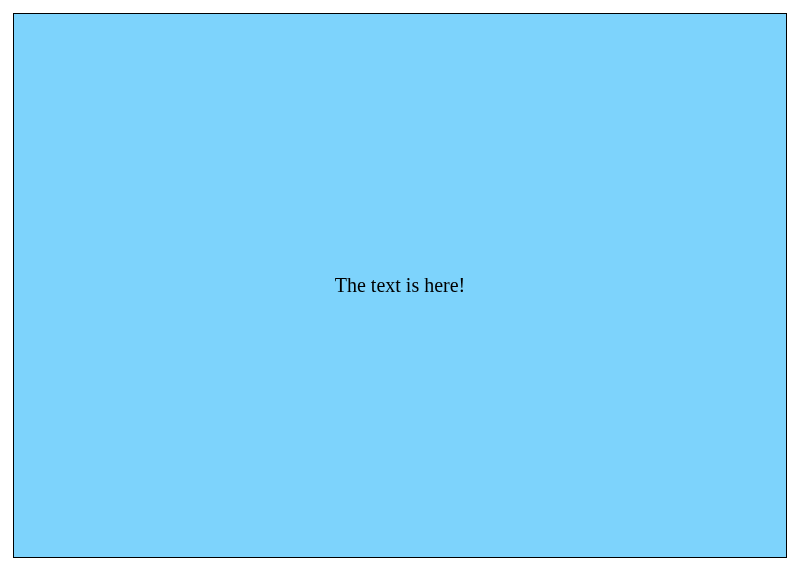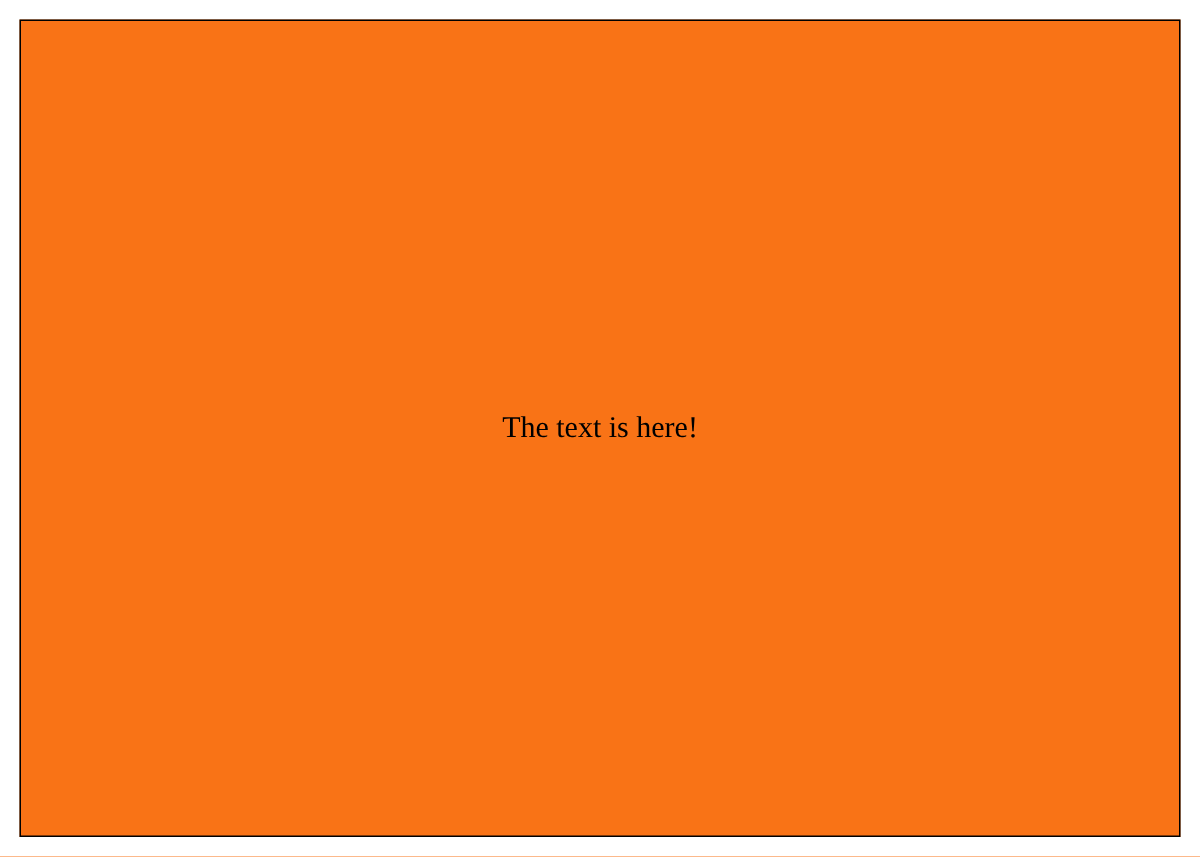--- a/index.html
+++ b/index.html
@@ -13,21 +13,21 @@
       background: #ffffff;
       padding: 13px;
     }
     .container {
       width: 100%;
       height: 100%;
       border: 1px solid #000000;
       display: flex;
       align-items: center;
       justify-content: center;
-      background: #f97316;
+      background: #7dd3fc;
     }
     .center-text {
       font-family: "Times New Roman", Times, serif;
       font-size: 20px;
       color: #000000;
     }
   </style>
 </head>
 <body>
 

